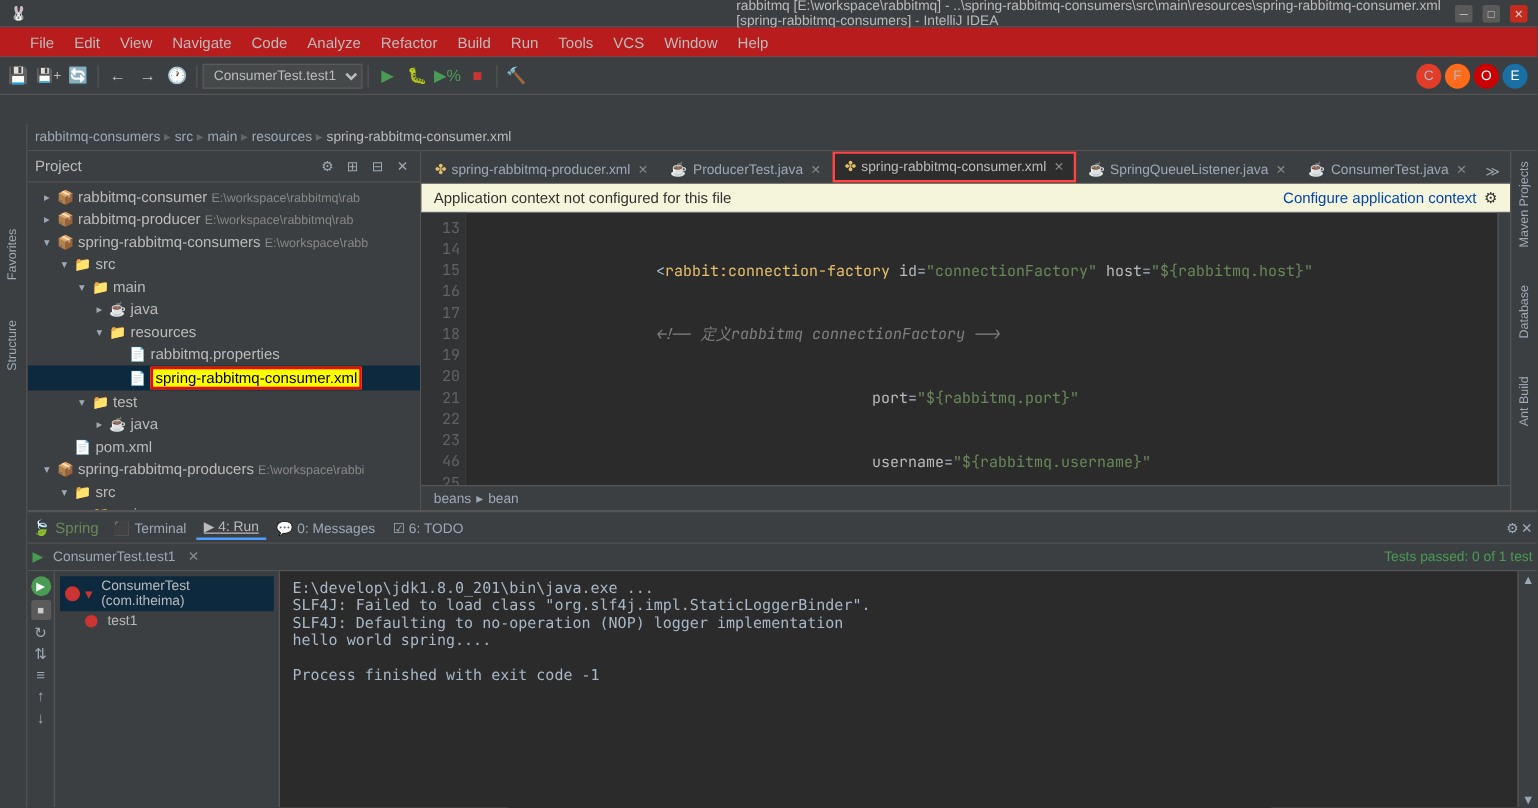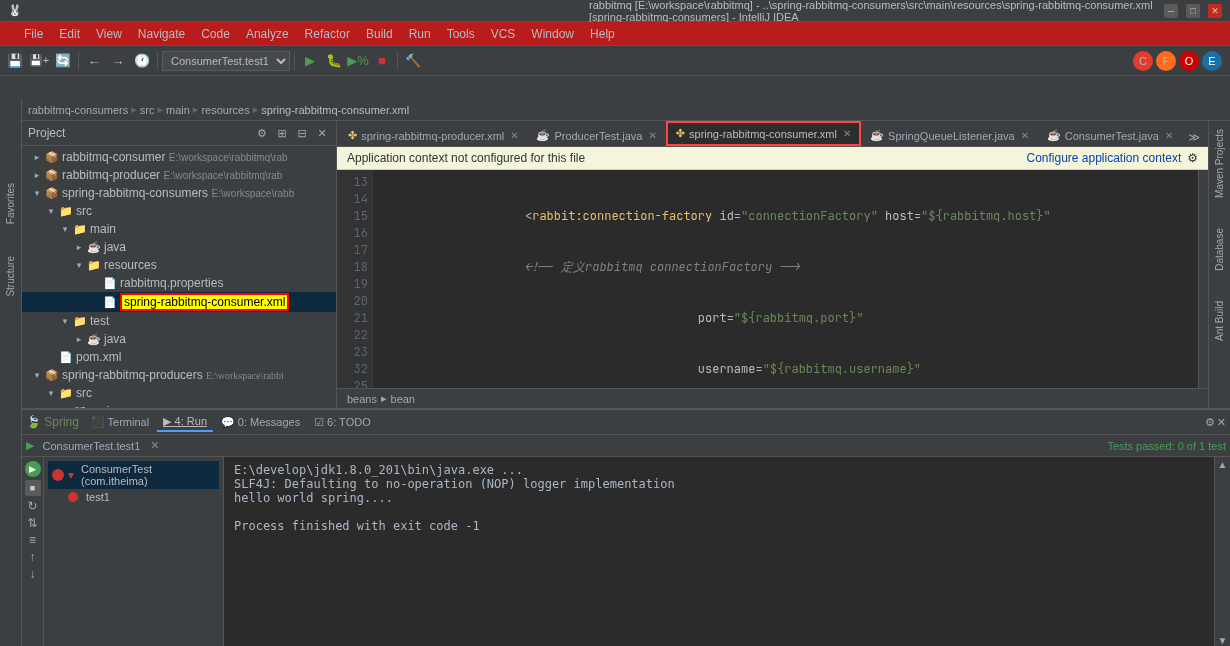--- a/index.html
+++ b/index.html
@@ -255,21 +255,21 @@
               <span class="tree-indent" style="width:22px;"></span>
               <span class="tree-arrow"> </span>
               <span class="tree-icon pom-icon">📄</span>
               <span class="tree-label">pom.xml</span>
             </div>
 
             <div class="tree-node">
               <span class="tree-indent" style="width:8px;"></span>
               <span class="tree-arrow">▾</span>
               <span class="tree-icon folder-icon">📦</span>
-              <span class="tree-label">spring-rabbitmq-producers <span style="color:#888;font-size:10px;font-family:Liberation Serif, serif;">E:\workspace\rabbi</span></span>
+              <span class="tree-label">spring-rabbitmq-producers <span style="color:#888;font-size:10px;">E:\workspace\rabbi</span></span>
             </div>
 
             <div class="tree-node">
               <span class="tree-indent" style="width:22px;"></span>
               <span class="tree-arrow">▾</span>
               <span class="tree-icon src-icon">📁</span>
               <span class="tree-label">src</span>
             </div>
 
             <div class="tree-node">
@@ -335,21 +335,21 @@
               <div>14</div>
               <div>15</div>
               <div>16</div>
               <div>17</div>
               <div>18</div>
               <div>19</div>
               <div>20</div>
               <div>21</div>
               <div>22</div>
               <div>23</div>
-              <div>32</div>
+              <div>46</div>
               <div>25</div>
               <div>26</div>
               <div>27</div>
               <div>28</div>
               <div>29</div>
             </div>
             <div id="code-content">
 
 
               <div class="code-line">&nbsp;</div>
@@ -435,20 +435,21 @@
               <span style="font-size:11px;color:#bbbbbb;">ConsumerTest (com.itheima)</span>
             </div>
             <div class="run-item" style="padding:2px 4px 2px 20px;">
               <div style="width:10px;height:10px;border-radius:50%;background:#cc3333;flex-shrink:0;"></div>
               <span style="font-size:11px;color:#bbbbbb;margin-left:4px;">test1</span>
             </div>
           </div>
 
           <div id="run-output" style="flex:1;background:#2b2b2b;padding:6px 10px;overflow-y:auto;font-size:12px;font-family:'Consolas',monospace;color:#a9b7c6;">
             <div>E:\develop\jdk1.8.0_201\bin\java.exe ...</div>
+            <div>SLF4J: Failed to load class "org.slf4j.impl.StaticLoggerBinder".</div>
             <div>SLF4J: Defaulting to no-operation (NOP) logger implementation</div>
             <div>hello world spring....</div>
             <div>&nbsp;</div>
             <div>Process finished with exit code -1</div>
           </div>
 
           <div style="width:16px;background:#3c3f41;border-left:1px solid #555;display:flex;flex-direction:column;align-items:center;padding-top:2px;gap:2px;">
             <span style="font-size:10px;color:#9da9b5;cursor:pointer;">▲</span>
             <span style="font-size:10px;color:#9da9b5;cursor:pointer;margin-top:auto;">▼</span>
           </div>

